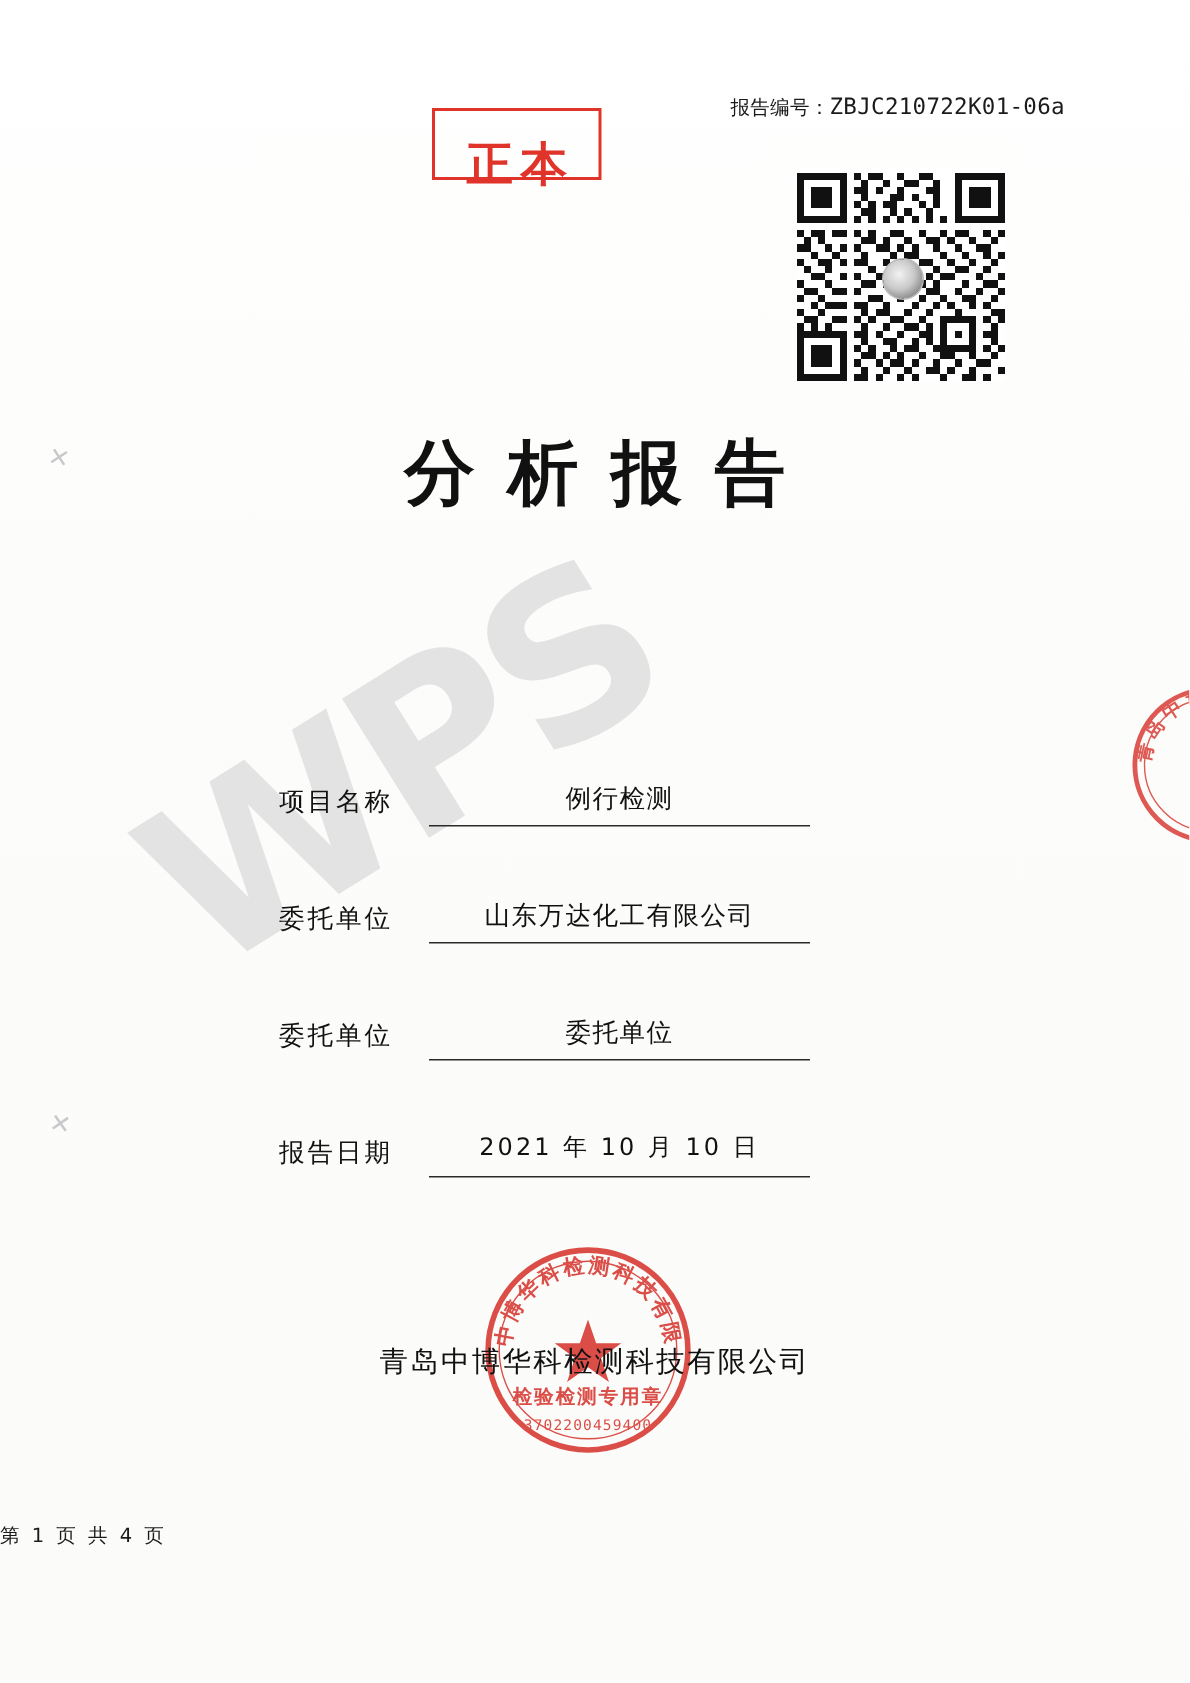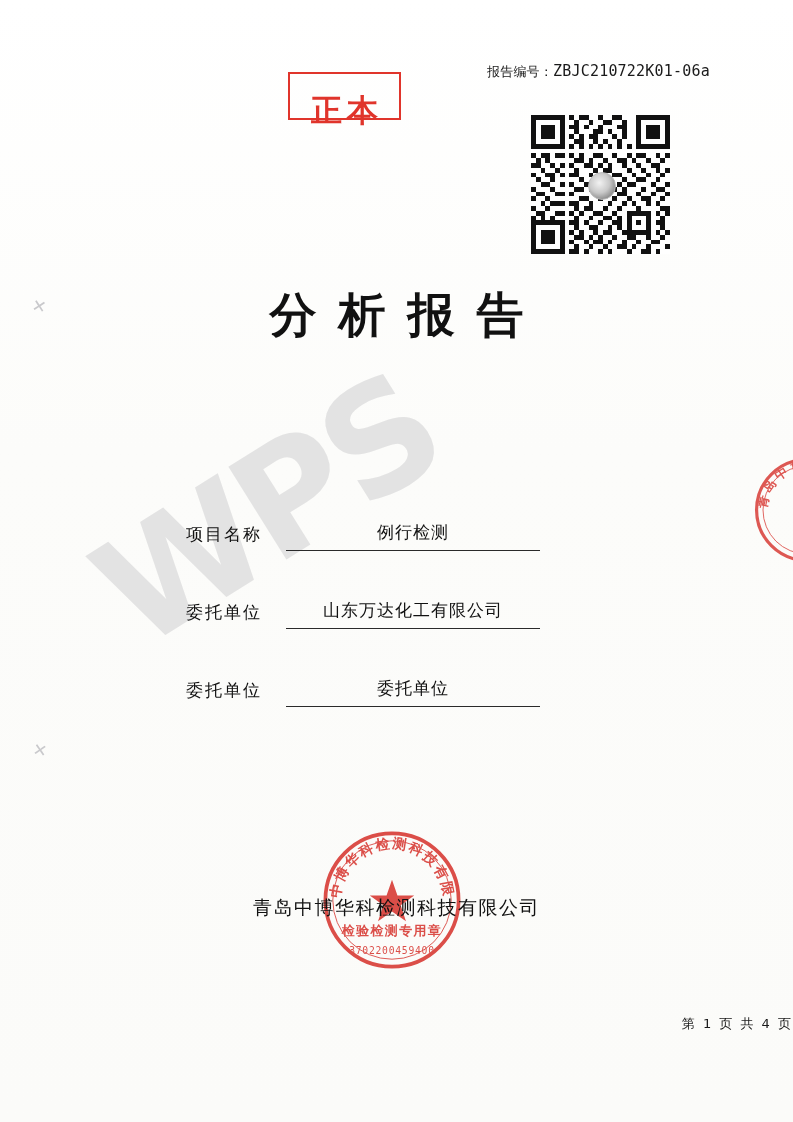--- a/index.html
+++ b/index.html
@@ -198,21 +198,21 @@
     width: 110px;
     height: 110px;
     opacity: 0.8;
   }
 
   .footer {
     position: absolute;
     left: 0;
     right: 0;
     top: 1015px;
-    text-align: right;
+    text-align: left;
     font-size: 13px;
     font-family: "DejaVu Sans", sans-serif;
     letter-spacing: 2px;
     color: #1a1a1a;
   }
 
   
   .mark {
     position: absolute;
     color: #c9c9cc;
@@ -516,20 +516,25 @@
       <div class="field-value">山东万达化工有限公司</div>
       <div class="field-line"></div>
     </div>
 
     <div class="field-row">
       <div class="field-label">委托单位</div>
       <div class="field-value">委托单位</div>
       <div class="field-line"></div>
     </div>
 
+    <div class="field-row">
+      <div class="field-label">报告日期</div>
+      <div class="field-value date">2021 年 10 月 10 日</div>
+      <div class="field-line"></div>
+    </div>
 
   </div>
 
   <svg class="seal-main" viewBox="0 0 160 160">
     <defs>
       <path id="sealTopArc" d="M 24,80 A 56,56 0 0 1 136,80"></path>
       <path id="sealBotArc" d="M 34,80 A 46,46 0 0 0 126,80"></path>
     </defs>
     <circle cx="80" cy="80" r="72" fill="none" stroke="#d6302a" stroke-width="4"></circle>
     <circle cx="80" cy="80" r="64" fill="none" stroke="#d6302a" stroke-width="1"></circle>

